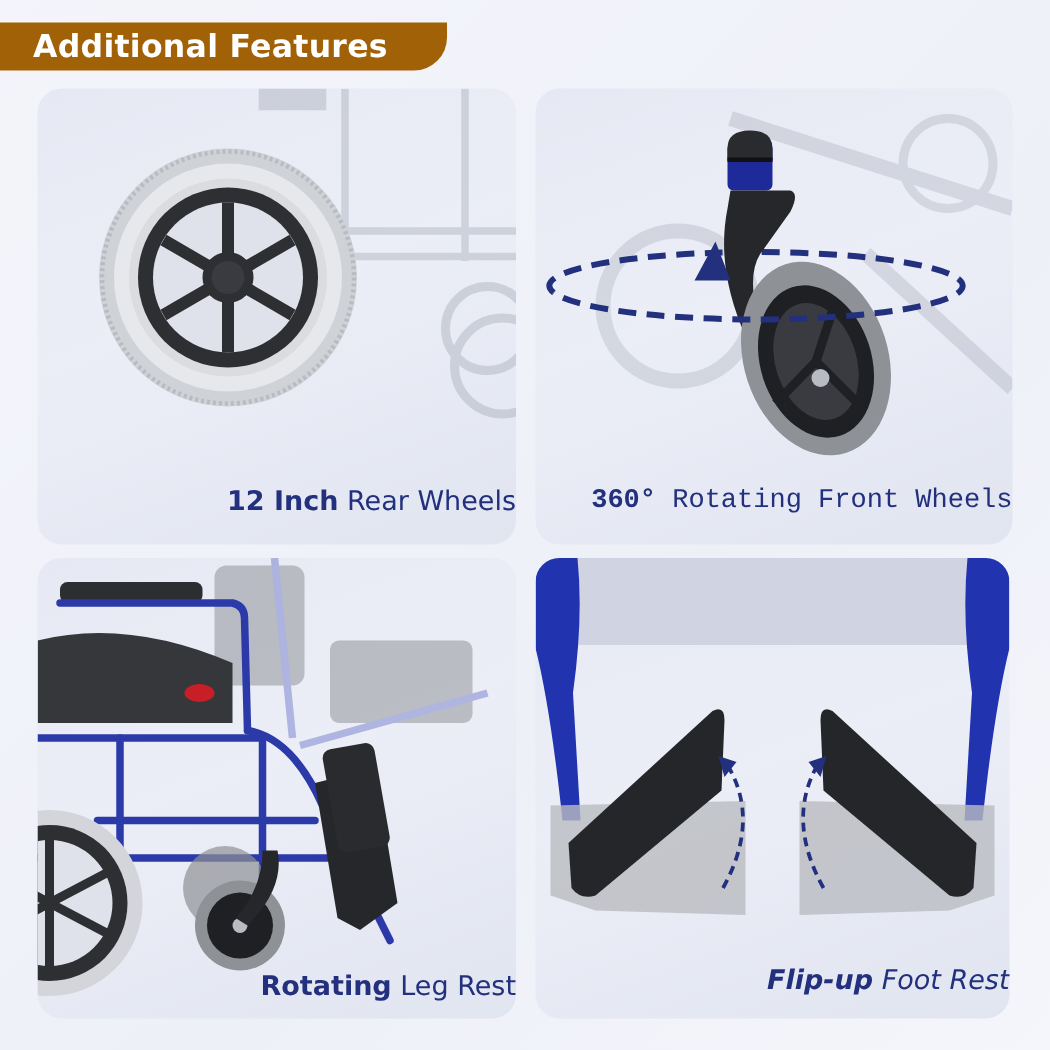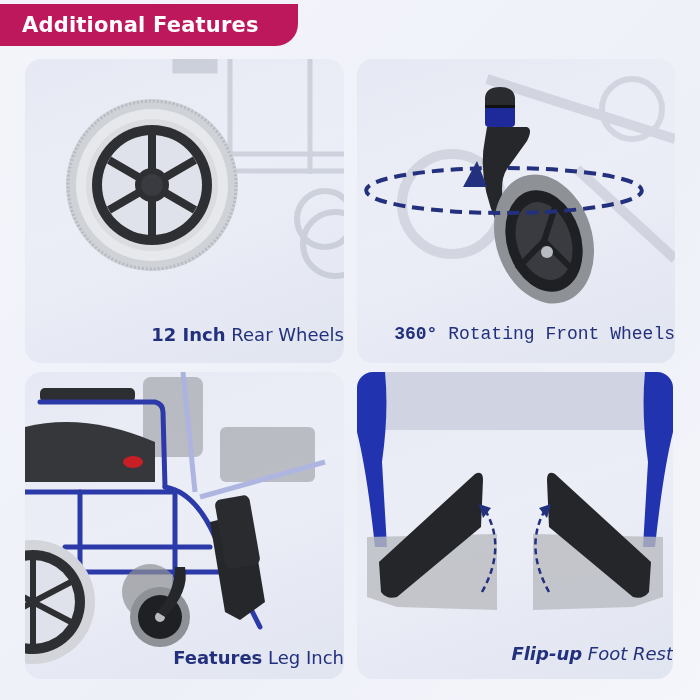--- a/index.html
+++ b/index.html
@@ -2,22 +2,22 @@
 <html><head>
   <meta charset="utf-8">
   <style>
     html, body { margin: 0; padding: 0; }
     body {
       width: 700px; height: 700px; overflow: hidden; position: relative;
       background: linear-gradient(135deg, #f4f5fb 0%, #eef0f8 60%, #f5f6fb 100%);
       font-family: "DejaVu Sans", sans-serif;
     }
     .banner {
-      position: absolute; left: 0; top: 4px; width: 298px; height: 42px;
-      background: #be185d; border-bottom-right-radius: 22px;
+      position: absolute; left: 0; top: 15px; width: 298px; height: 32px;
+      background: #a16207; border-bottom-right-radius: 22px;
       display: flex; align-items: center;
     }
     .banner-title {
       color: #ffffff; font-weight: bold; font-size: 21px; margin-left: 22px;
       letter-spacing: 0.2px; white-space: nowrap;
     }
     .card {
       position: absolute; border-radius: 16px; overflow: hidden;
       background: linear-gradient(160deg, #e6e9f3 0%, #eceef7 45%, #e1e5f0 100%);
     }
@@ -152,21 +152,21 @@
       <line x1="-30" y1="250" x2="46" y2="210"></line>
     </g>
 
     <circle cx="125" cy="220" r="28" fill="#8e9196" opacity="0.7"></circle>
     <circle cx="135" cy="245" r="30" fill="#8e9196"></circle>
     <circle cx="135" cy="245" r="22" fill="#1f2023"></circle>
     <circle cx="135" cy="245" r="5" fill="#b8bcc2"></circle>
     <path d="M150 195 L160 195 Q165 220 140 245 L132 240 Q150 220 150 195 Z" fill="#26272b"></path>
   </svg>
   <div class="caption">
-    <b>Features</b><span> Leg Inch</span>
+    <b>Rotating</b><span> Leg Rest</span>
   </div>
 </div>
 
 <div class="card card-4">
   <svg class="art" width="316" height="307" viewBox="0 0 316 307">
 
     <rect x="0" y="0" width="316" height="58" fill="#cfd3e2"></rect>
 
     <path d="M0 0 L28 0 Q32 40 25 90 L30 175 L18 175 Q10 100 0 60 Z" fill="#2233b0"></path>
     <path d="M316 0 L288 0 Q284 40 291 90 L286 175 L298 175 Q306 100 316 60 Z" fill="#2233b0"></path>

